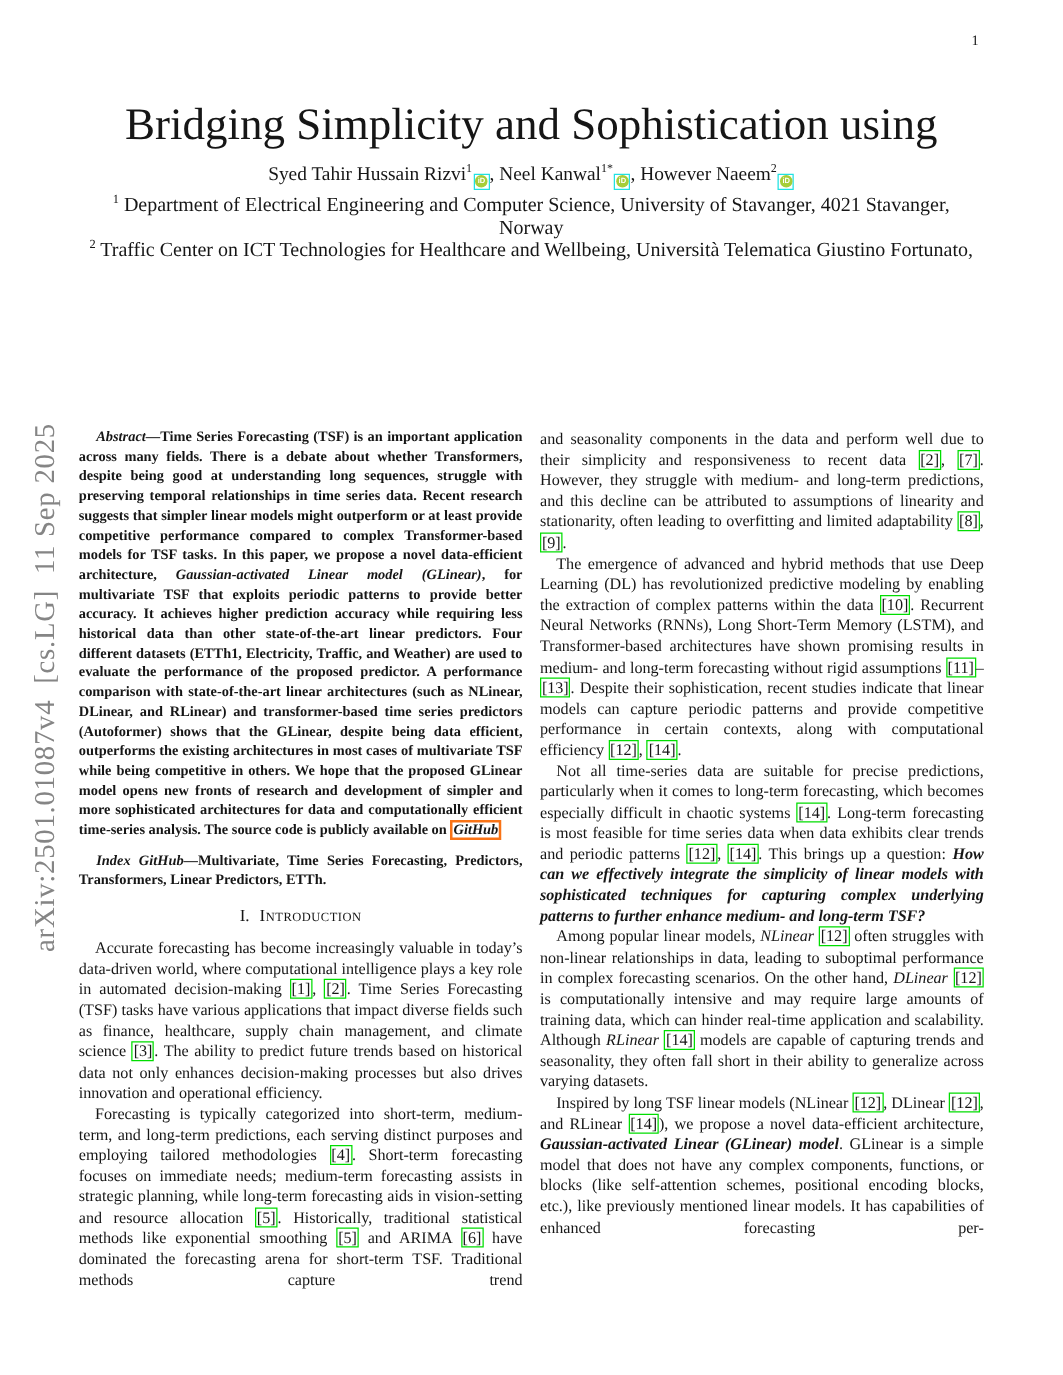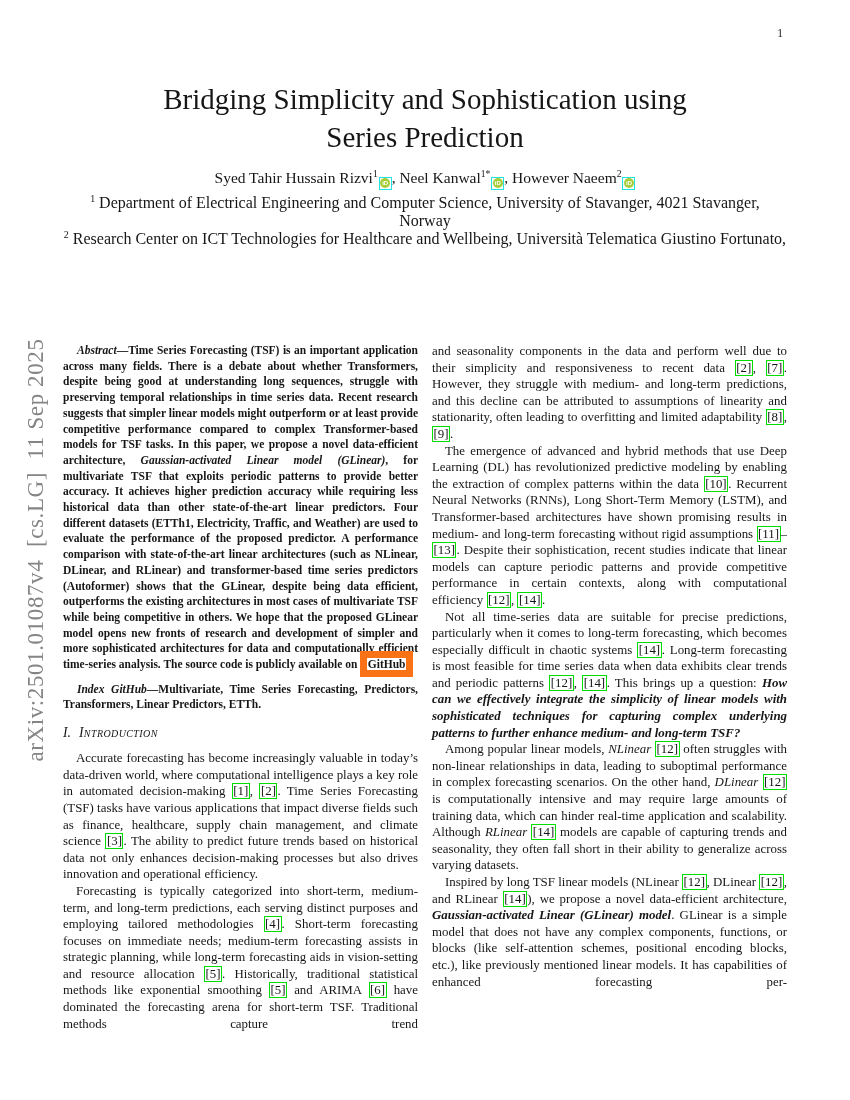--- a/index.html
+++ b/index.html
@@ -9,79 +9,78 @@
     font-family: "Liberation Serif", "DejaVu Serif", serif;
     color: #161616; overflow: hidden;
   }
   .page-number { position: absolute; top: 27px; right: 67px; font-size: 11.5px; }
   .arxiv-banner {
     position: absolute; left: 36px; top: 550px;
     transform: translate(-50%, -50%) rotate(-90deg);
     white-space: pre; color: #858585; font-size: 23px; letter-spacing: 0.6px;
   }
   .header { position: absolute; left: 63px; top: 80px; width: 724px; text-align: center; }
-  .title { font-size: 29px; line-height: 38px; }
+  .title { font-size: 36px; line-height: 38px; }
   .authors { margin-top: 13px; font-size: 15.5px; }
   sup { font-size: 0.62em; line-height: 0; }
   .orcid-box {
     display: inline-block; border: 1.5px solid #21e1e1; line-height: 0;
     vertical-align: -2px; margin-left: 1px; padding: 0.5px;
   }
   .orcid-icon {
     display: inline-block; width: 10px; height: 10px; border-radius: 50%;
     background: #a6ce39; color: #ffffff; font-family: "Liberation Sans", sans-serif;
     font-size: 6px; font-weight: bold; line-height: 10px; text-align: center;
   }
   .affiliations { margin-top: 4px; font-size: 16px; line-height: 18.2px; }
   .columns { position: absolute; left: 63px; top: 343px; width: 724px; display: flex; gap: 14px; }
   .col { width: 355px; }
   p { margin: 0; }
   .abstract {
     font-weight: bold; font-size: 11.5px; line-height: 15.7px;
     text-align: justify; text-indent: 14px; hyphens: auto; -webkit-hyphens: auto;
   }
   .index-terms { margin-top: 9px; }
-  .section-heading { font-size: 13.6px; margin: 12px 0 9px 0; font-style: italic; }
+  .section-heading { text-align: center; font-size: 13.6px; margin: 12px 0 9px 0; }
   .sec-num { margin-right: 8px; }
   .sc { font-variant: small-caps; letter-spacing: 0.4px; }
   .para {
     font-size: 12.9px; line-height: 16.6px; text-align: justify;
     text-indent: 13px; hyphens: auto; -webkit-hyphens: auto;
   }
   .no-indent { text-indent: 0; }
   .cont-end { text-align-last: justify; }
   .rt-i { font-style: italic; font-family: Liberation Serif, serif; }
   .rt-bi { font-weight: bold; font-style: italic; }
   .rt-cite { border: 1px solid #00dd00; padding: 0 0.5px; }
-  .rt-link { border: 7px solid #f97316; padding: 0 0.5px; }
+  .rt-link { border: 2px solid #f97316; padding: 0 0.5px; font-style: italic; }
 </style>
 </head>
 <body>
 
 <div class="page">
 
   <div class="page-number">1</div>
 
   <div class="arxiv-banner">arXiv:2501.01087v4  [cs.LG]  11 Sep 2025</div>
 
   <div class="header">
     <div class="title">
       <div>Bridging Simplicity and Sophistication using</div>
-      <div>Series Prediction</div>
     </div>
 
     <div class="authors">
       <span><span>Syed Tahir Hussain Rizvi</span><sup>1</sup><span class="orcid-box"><span class="orcid-icon">iD</span></span><span>, </span></span>
       <span><span>Neel Kanwal</span><sup>1*</sup><span class="orcid-box"><span class="orcid-icon">iD</span></span><span>, </span></span>
       <span><span>However Naeem</span><sup>2</sup><span class="orcid-box"><span class="orcid-icon">iD</span></span></span>
     </div>
 
     <div class="affiliations">
       <div><sup>1</sup> <span>Department of Electrical Engineering and Computer Science, University of Stavanger, 4021 Stavanger, Norway</span></div>
-      <div><sup>2</sup> <span>Research Center on ICT Technologies for Healthcare and Wellbeing, Università Telematica Giustino Fortunato,</span></div>
+      <div><sup>2</sup> <span>Traffic Center on ICT Technologies for Healthcare and Wellbeing, Università Telematica Giustino Fortunato,</span></div>
     </div>
   </div>
 
   <div class="columns">
     <div class="col">
       <p class="abstract"><span class="rt-i">Abstract</span><span>—Time Series Forecasting (TSF) is an important application across many fields. There is a debate about whether Transformers, despite being good at understanding long sequences, struggle with preserving temporal relationships in time series data. Recent research suggests that simpler linear models might outperform or at least provide competitive performance compared to complex Transformer-based models for TSF tasks. In this paper, we propose a novel data-efficient architecture, </span><span class="rt-i">Gaussian-activated Linear model (GLinear)</span><span>, for multivariate TSF that exploits periodic patterns to provide better accuracy. It achieves higher prediction accuracy while requiring less historical data than other state-of-the-art linear predictors. Four different datasets (ETTh1, Electricity, Traffic, and Weather) are used to evaluate the performance of the proposed predictor. A performance comparison with state-of-the-art linear architectures (such as NLinear, DLinear, and RLinear) and transformer-based time series predictors (Autoformer) shows that the GLinear, despite being data efficient, outperforms the existing architectures in most cases of multivariate TSF while being competitive in others. We hope that the proposed GLinear model opens new fronts of research and development of simpler and more sophisticated architectures for data and computationally efficient time-series analysis. The source code is publicly available on </span><span class="rt-link">GitHub</span></p>
       <p class="abstract index-terms"><span class="rt-i">Index GitHub</span><span>—Multivariate, Time Series Forecasting, Predictors, Transformers, Linear Predictors, ETTh.</span></p>
       <div class="section-heading">
         <span class="sec-num">I.</span><span class="sc">Introduction</span>
       </div>

